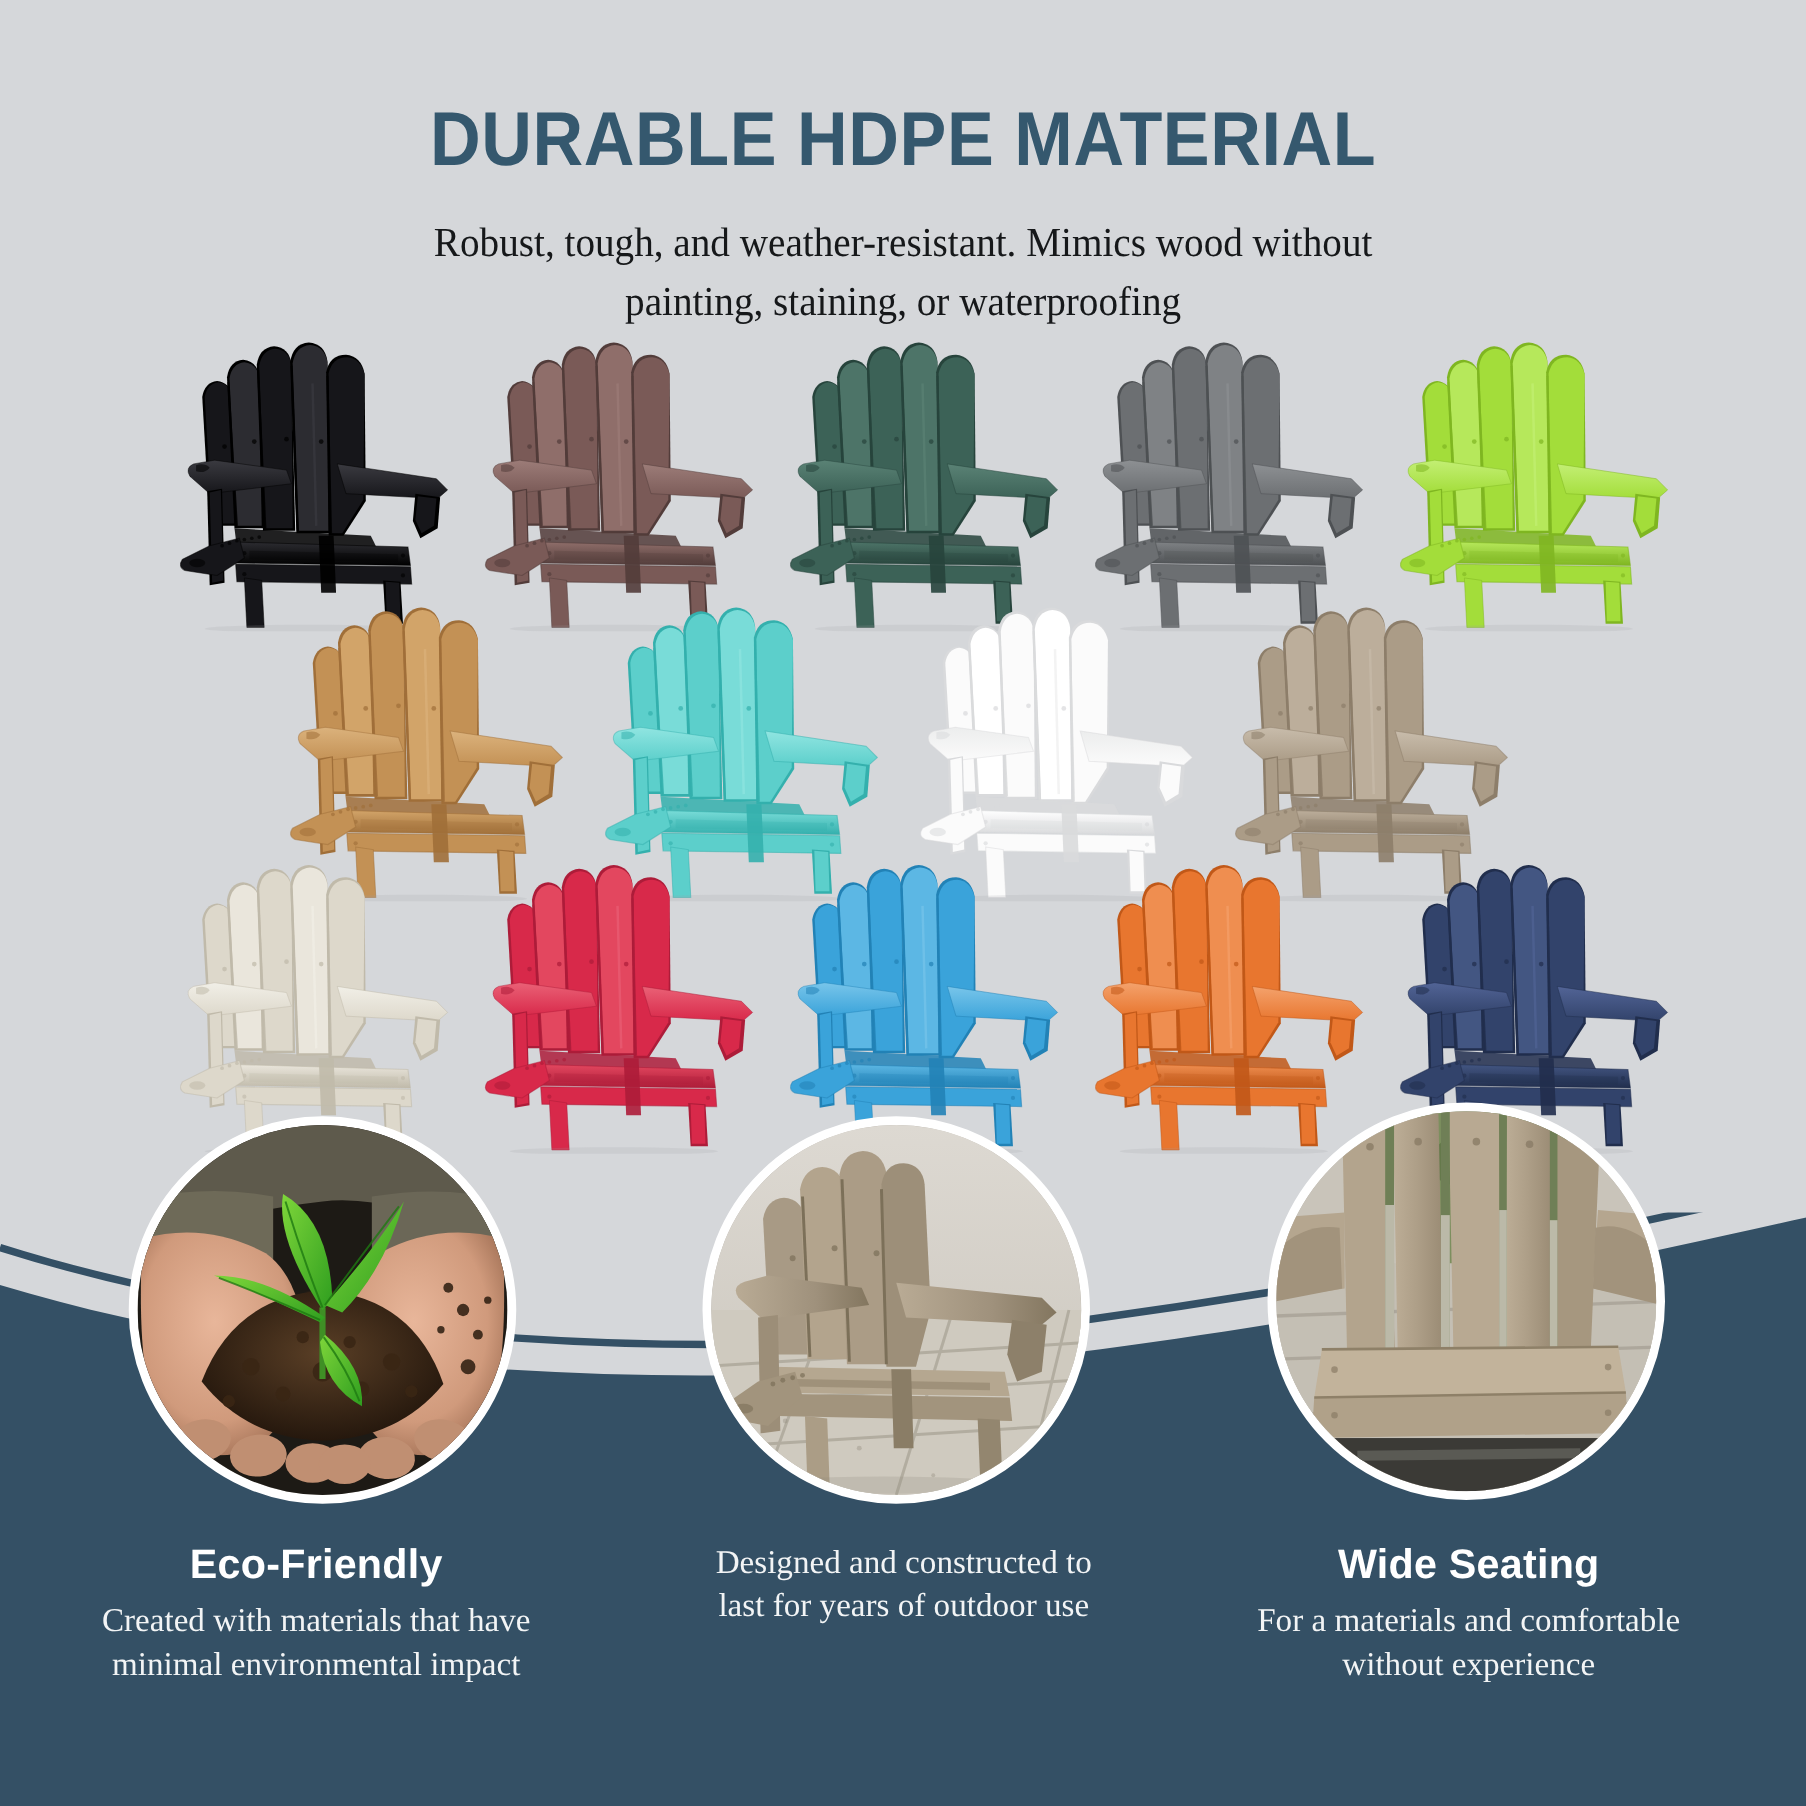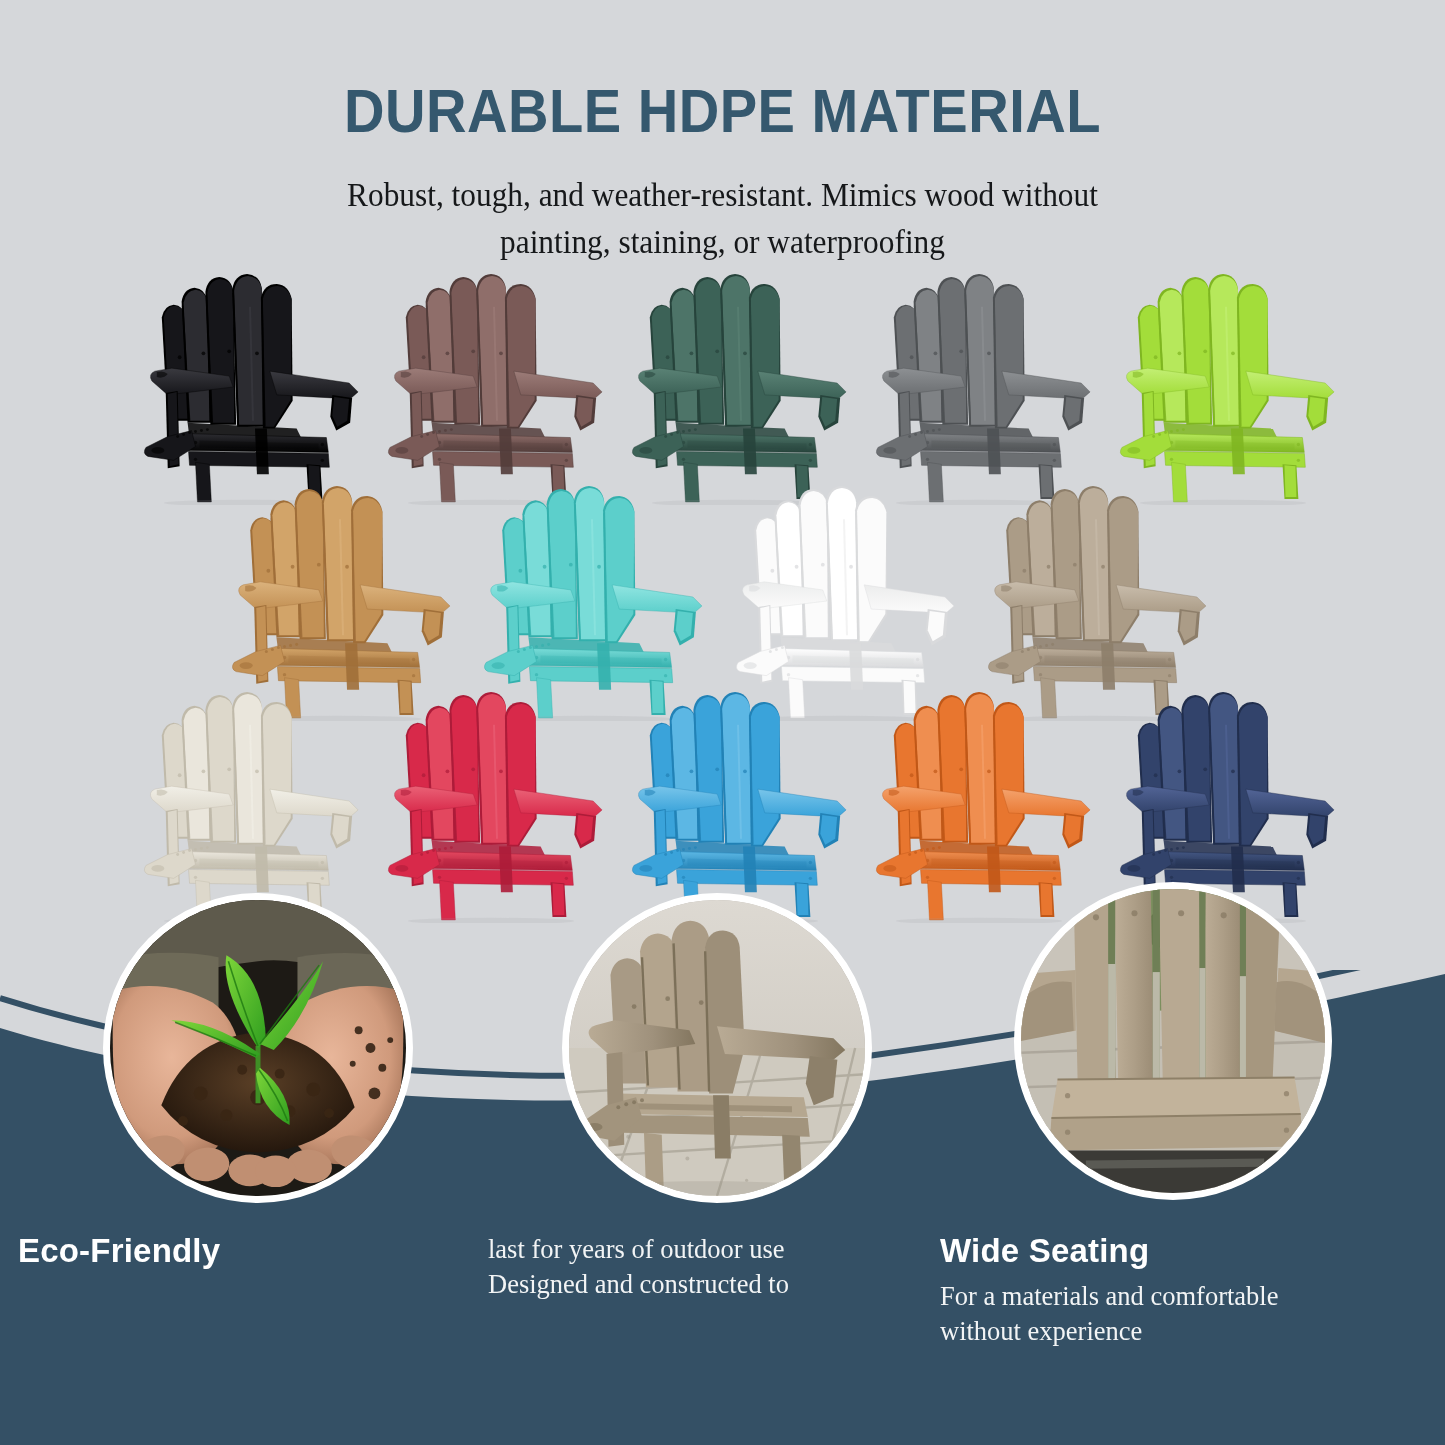--- a/index.html
+++ b/index.html
@@ -52,21 +52,21 @@
   .circle {
     position:absolute;
     border-radius:50%;
     border:7px solid #ffffff;
     overflow:hidden;
     background:#b9b4ac;
   }
   .circle svg, .circle .photo { display:block; width:100%; height:100%; }
 
   
-  .feature { position:absolute; text-align:left; }
+  .feature { position:absolute; text-align:center; }
   .feature-title {
     font-family:"Liberation Sans", sans-serif;
     font-weight:bold;
     font-size:33px;
     color:#ffffff;
     letter-spacing:0.2px;
     margin-bottom:9px;
   }
   .feature-desc {
     font-family:"Liberation Serif", serif;
@@ -1951,25 +1951,29 @@
     <circle cx="262" cy="202" r="2.6"></circle>
         <circle cx="262" cy="238" r="2.6"></circle>
   </g>
   <rect y="258" width="300" height="42" fill="#3b3a36"></rect>
   <path d="M64,268 L240,266 L240,274 L64,276 Z" fill="#5a5a54"></path>
 </svg>
   </div>
 
 <div class="feature" id="feature-1" style="left: 18px; top: 1232px; width: 470px;">
   <div class="feature-title">Eco-Friendly</div>
+  <div class="feature-desc">
+    <div>Created with materials that have</div>
+    <div>minimal environmental impact</div>
+  </div>
 </div>
 <div class="feature" id="feature-2" style="left: 488px; top: 1232px; width: 470px;">
   <div class="feature-desc">
+    <div>Designed and constructed to</div>
     <div>last for years of outdoor use</div>
-    <div>Designed and constructed to</div>
   </div>
 </div>
 <div class="feature" id="feature-3" style="left: 940px; top: 1232px; width: 470px;">
   <div class="feature-title">Wide Seating</div>
   <div class="feature-desc">
     <div>For a materials and comfortable</div>
     <div>without experience</div>
   </div>
 </div>
 

